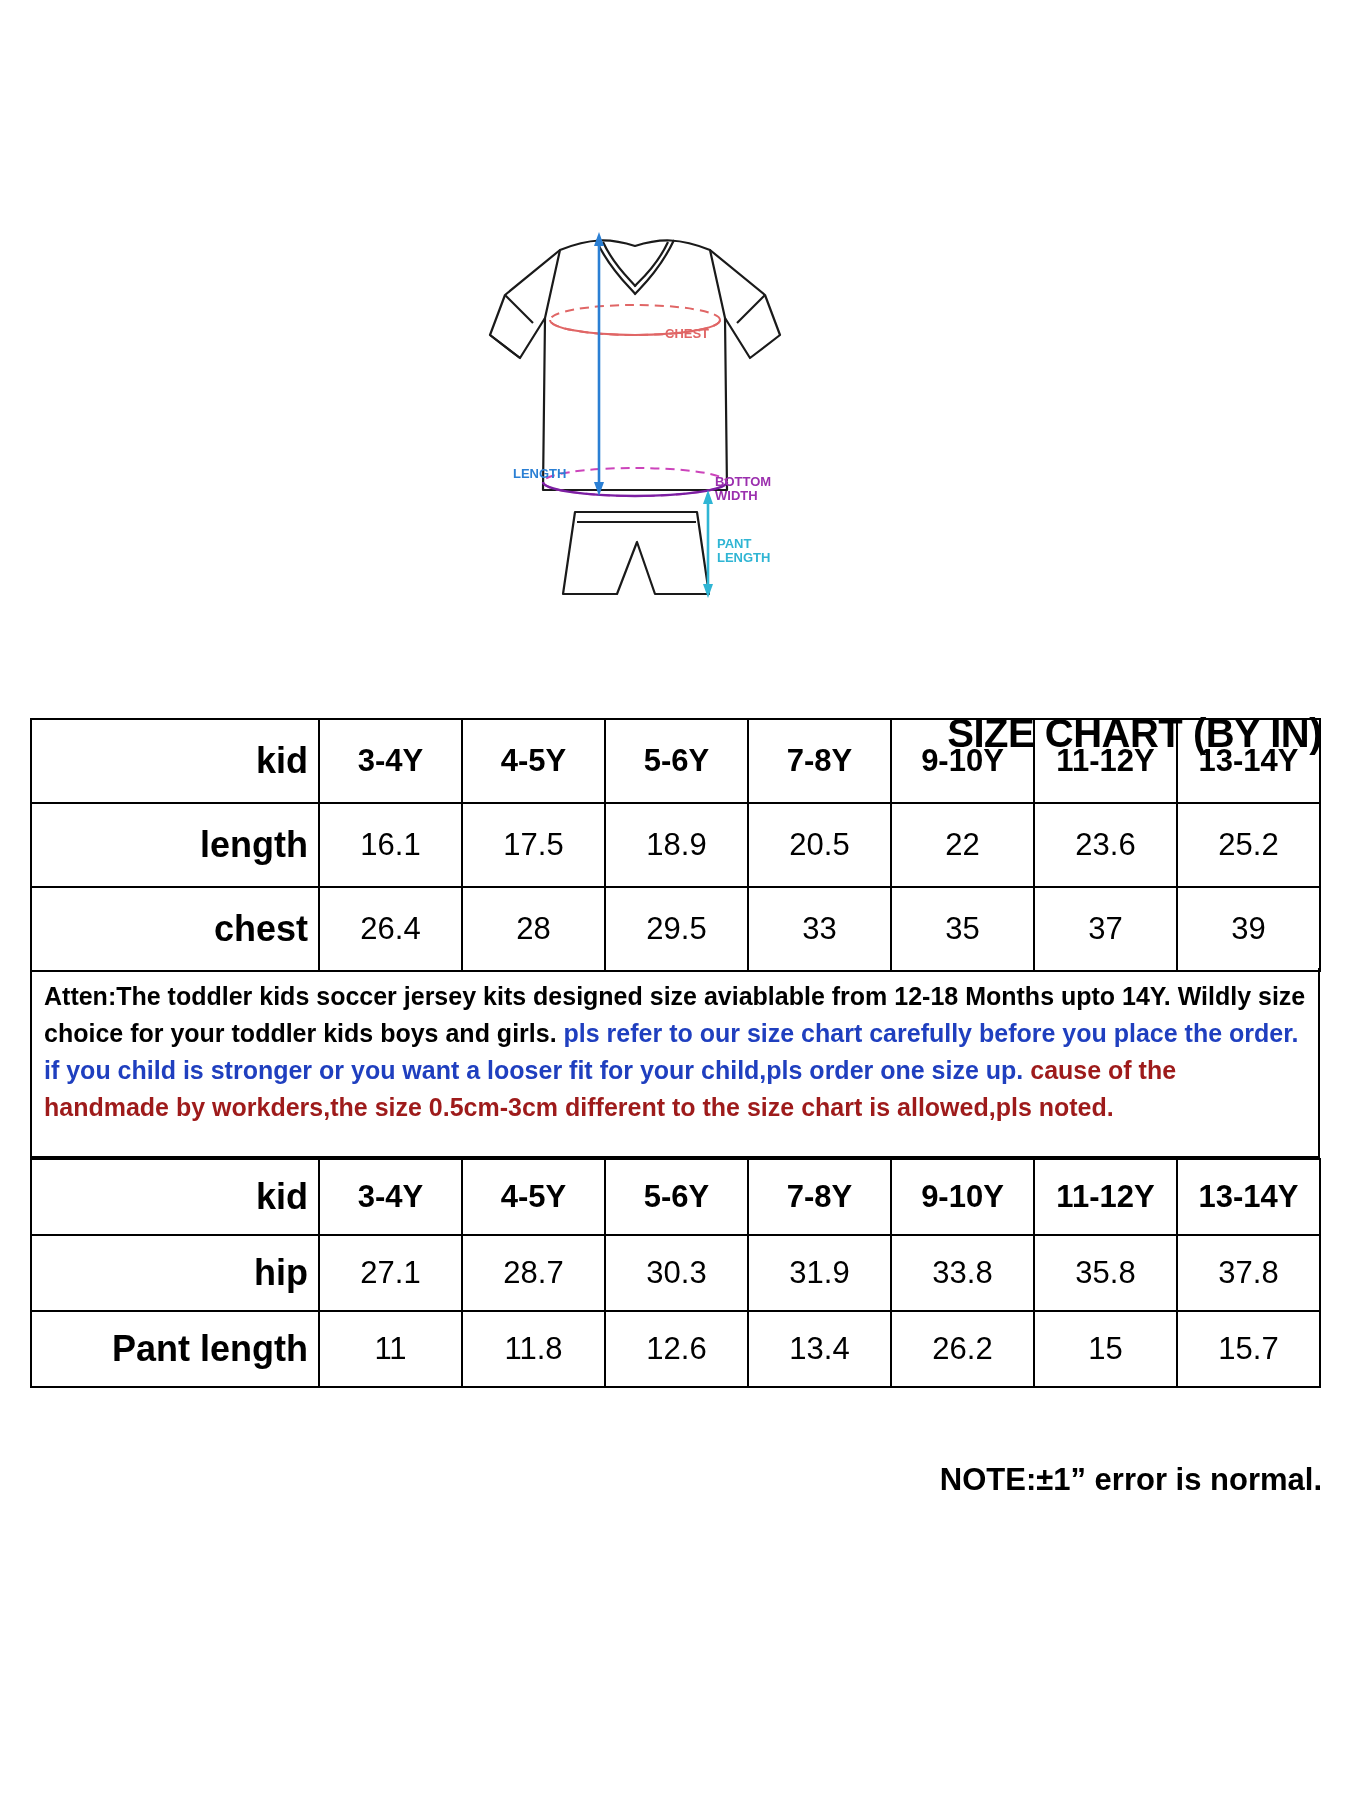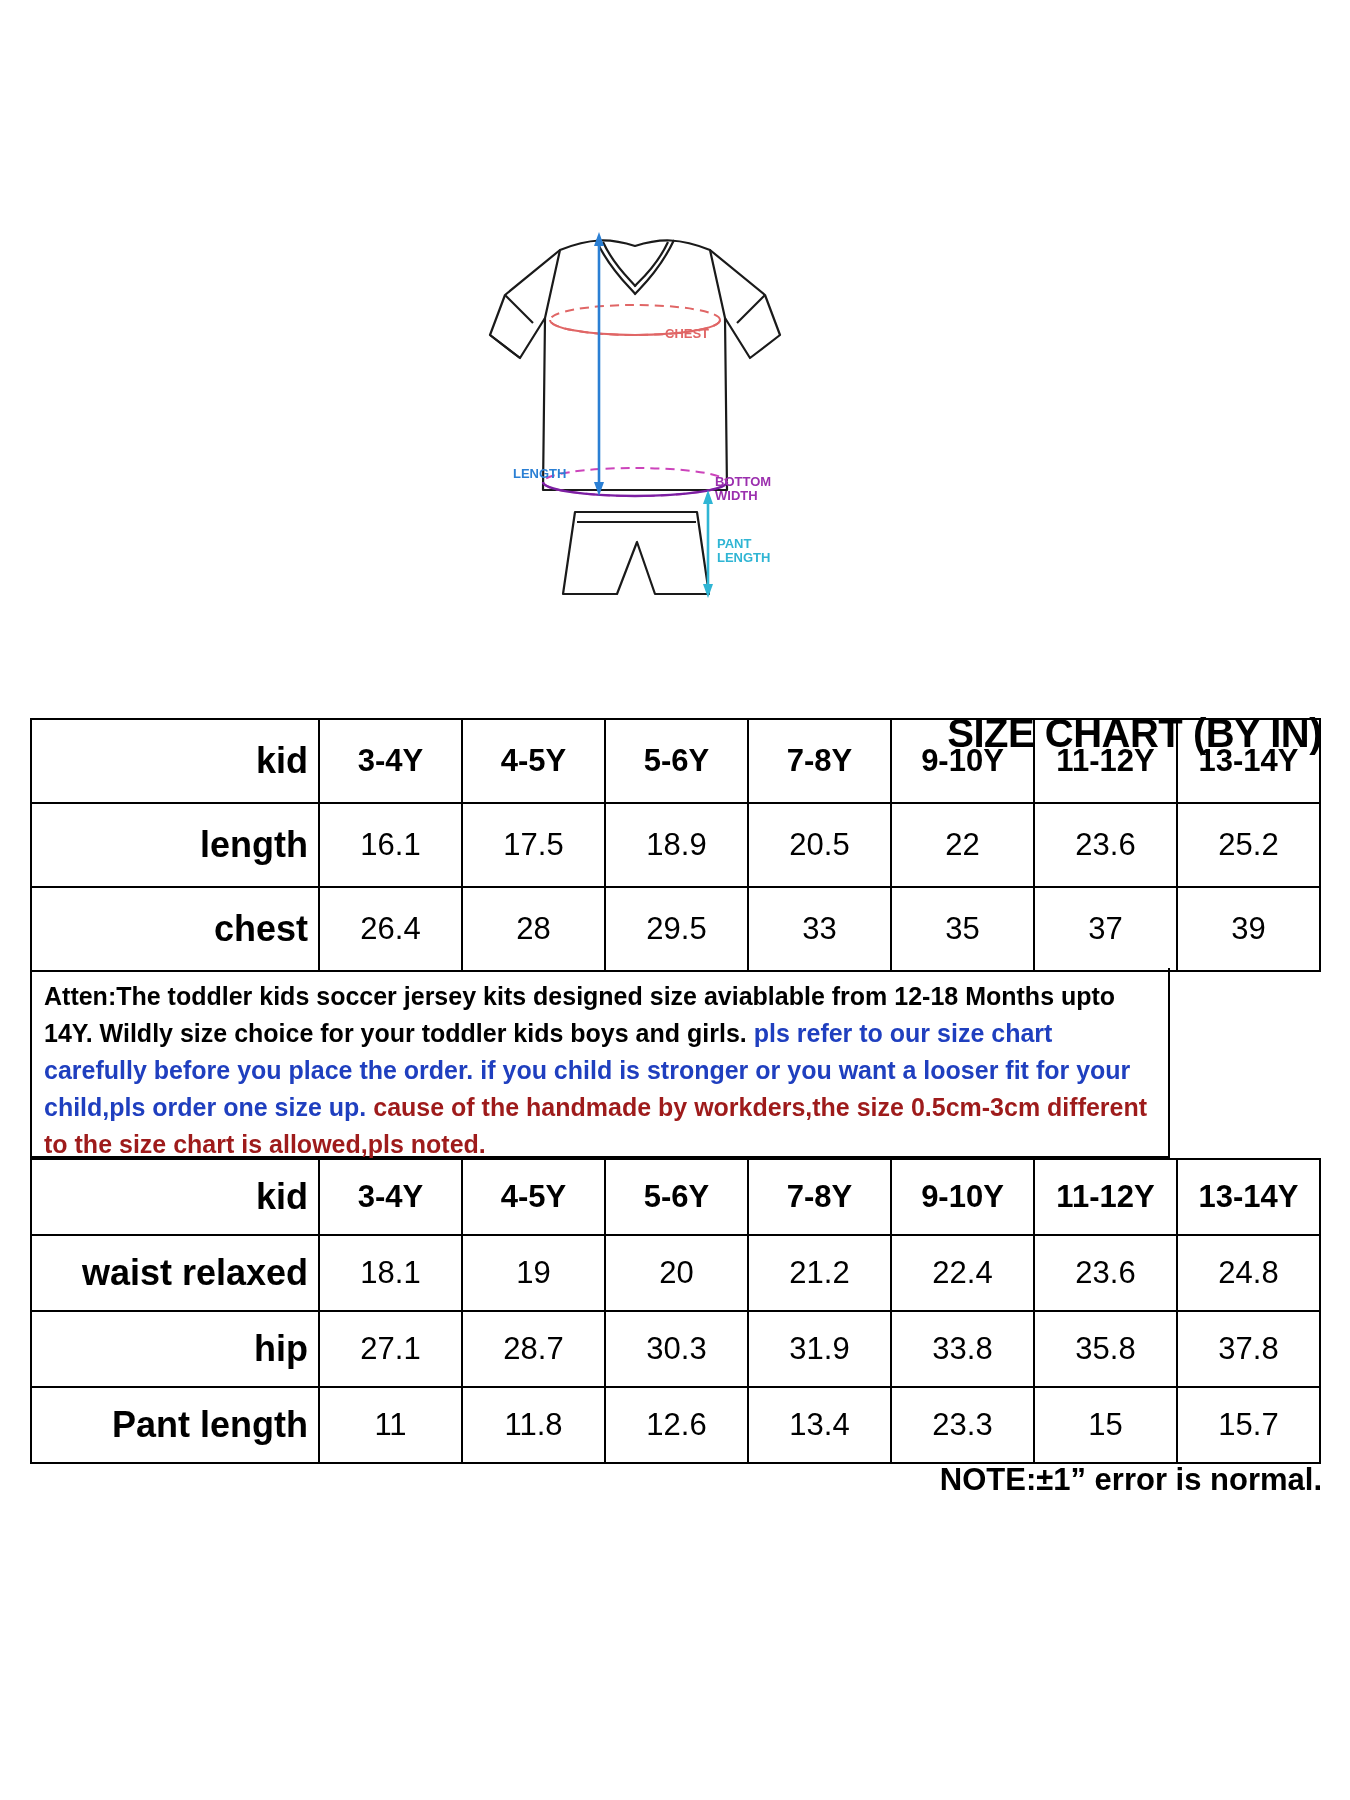--- a/index.html
+++ b/index.html
@@ -83,21 +83,21 @@
 
   
   col.c0 { width: 288px; }
   col.cx { width: 143px; }
 
   
   .atten-box {
     position: absolute;
     left: 30px;
     top: 968px;
-    width: 1140px;
+    width: 1290px;
     height: 190px;
     box-sizing: border-box;
     border: 2px solid #000;
     border-top: none;
     padding: 10px 12px 0 12px;
     font-size: 25px;
     line-height: 1.48;
     font-weight: 600;
     font-family: "Liberation Sans", sans-serif;
   }
@@ -248,46 +248,36 @@
         <td class="rowlabel">kid</td>
         <td class="hdr">3-4Y</td>
         <td class="hdr">4-5Y</td>
         <td class="hdr">5-6Y</td>
         <td class="hdr">7-8Y</td>
         <td class="hdr">9-10Y</td>
         <td class="hdr">11-12Y</td>
         <td class="hdr">13-14Y</td>
       </tr>
       <tr>
-        <td class="rowlabel">waist relaxed</td>
-        <td class="val">18.1</td>
-        <td class="val">19</td>
-        <td class="val">20</td>
-        <td class="val">21.2</td>
-        <td class="val">22.4</td>
-        <td class="val">23.6</td>
-        <td class="val">24.8</td>
-      </tr>
-      <tr>
         <td class="rowlabel">hip</td>
         <td class="val">27.1</td>
         <td class="val">28.7</td>
         <td class="val">30.3</td>
         <td class="val">31.9</td>
         <td class="val">33.8</td>
         <td class="val">35.8</td>
         <td class="val">37.8</td>
       </tr>
       <tr>
         <td class="rowlabel">Pant length</td>
         <td class="val">11</td>
         <td class="val">11.8</td>
         <td class="val">12.6</td>
         <td class="val">13.4</td>
-        <td class="val">23.3</td>
+        <td class="val">26.2</td>
         <td class="val">15</td>
         <td class="val">15.7</td>
       </tr>
     </tbody>
   </table>
 </div>
 
 <div class="bottom-note">NOTE:±1” error is normal.</div>
 
 </body></html>

